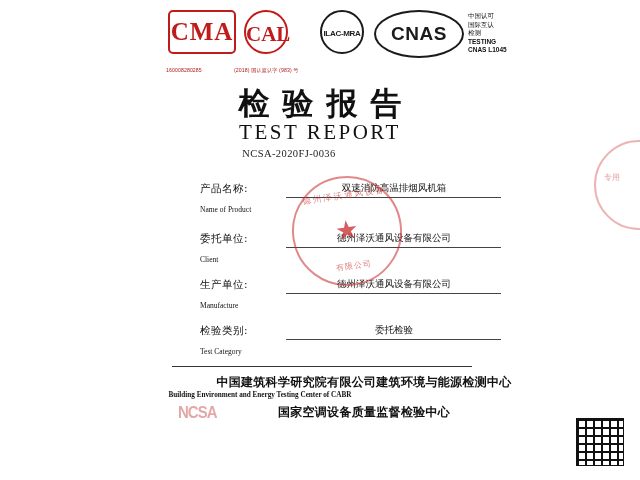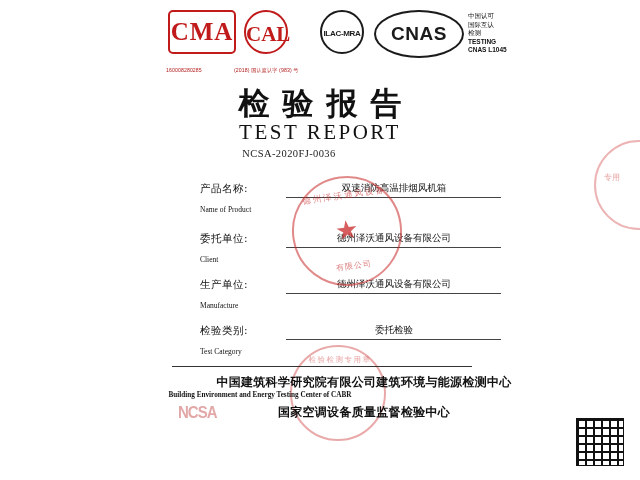--- a/index.html
+++ b/index.html
@@ -405,23 +405,20 @@
     <div class="value">委托检验</div>
     <div class="rule"></div>
   </div>
 
   <div class="stamp" id="stamp-main">
     <div class="arc-top">德州泽沃通风设备</div>
     <div class="star">★</div>
     <div class="arc-bot">有限公司</div>
   </div>
 
-  <div class="stamp" id="stamp-footer">
-    <div class="arc-top">检验检测专用章</div>
-  </div>
 
   <div class="stamp" id="stamp-edge">
     <div class="arc-top">专用</div>
   </div>
 
   <div id="divider"></div>
 
   <div class="foot-cn" id="foot-cn-1">中国建筑科学研究院有限公司建筑环境与能源检测中心</div>
   <div class="foot-en" id="foot-en-1">Building Environment and Energy Testing Center of CABR</div>
   <div class="foot-cn" id="foot-cn-2">国家空调设备质量监督检验中心</div>

